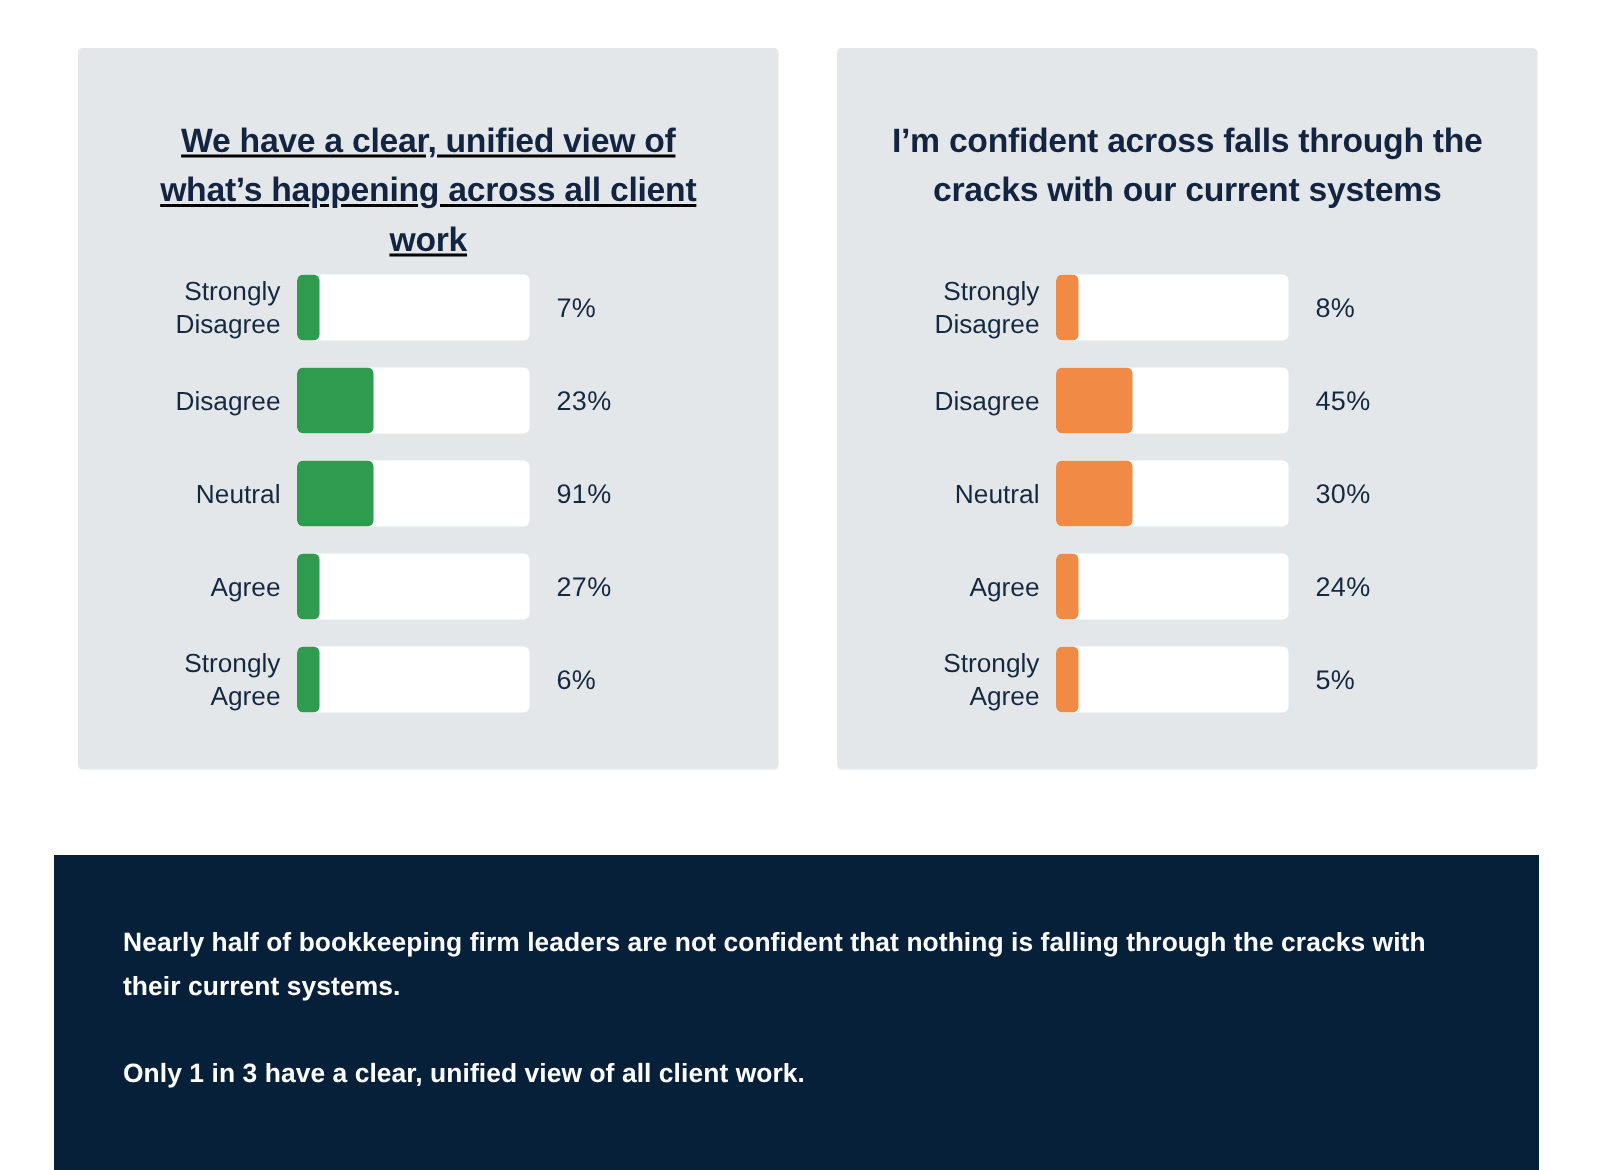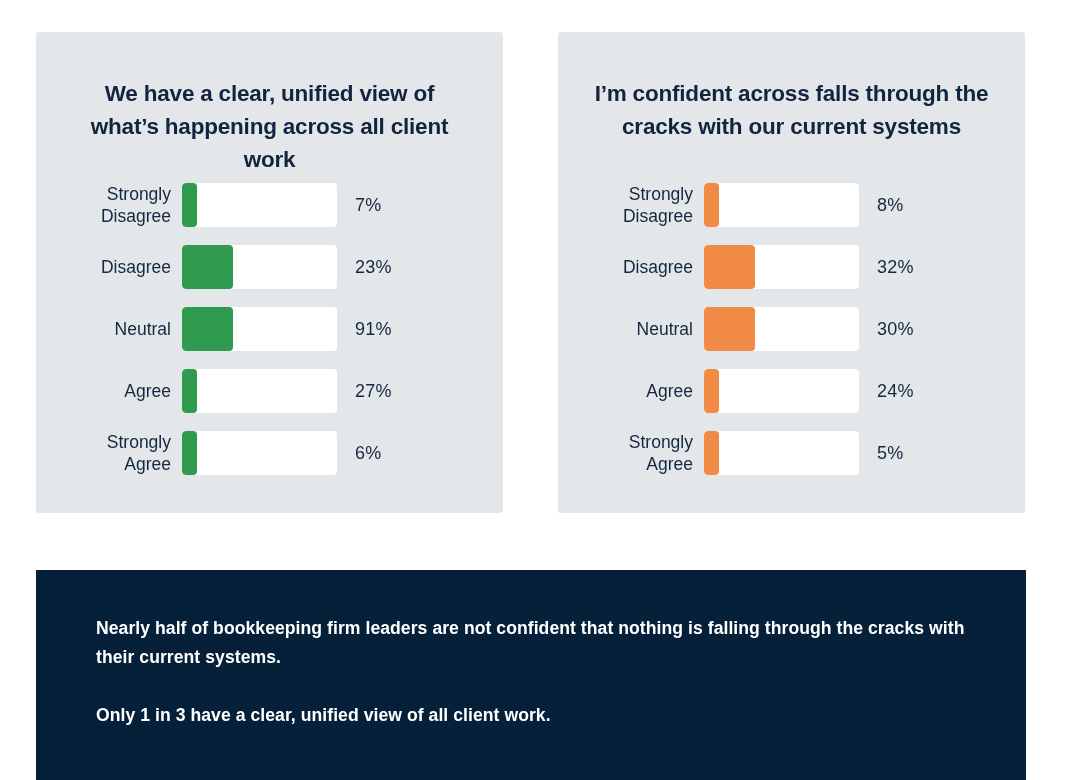--- a/index.html
+++ b/index.html
@@ -16,21 +16,21 @@
   
   .card{
     position:absolute;
     top:32px;
     width:467px;
     height:481px;
     background:#E4E7EA;
     border-radius:3px;
     box-sizing:border-box;
   }
-  #card-left{left:36px;}
+  #card-left{left:52px;text-decoration:underline;}
   #card-right{left:558px;}
 
   .card-title{
     margin:0;
     padding:46px 34px 0 34px;
     text-align:center;
     font-size:22.5px;
     font-weight:700;
     line-height:1.46;
     color:#122440;
@@ -85,21 +85,21 @@
 
   
   .callout{
     position:absolute;
     left:36px;
     top:570px;
     width:990px;
     height:210px;
     background:#06203A;
     box-sizing:border-box;
-    padding:44px 46px 0 60px;
+    padding:44px 46px 0 46px;
   }
   .callout p{
     margin:0;
     color:#ffffff;
     font-size:17.6px;
     font-weight:700;
     line-height:1.62;
     letter-spacing:0.05px;
   }
   .callout .gap{height:30px;}
@@ -169,21 +169,21 @@
           <div class="fill" style="width: 15px; background: rgb(240, 138, 69);"></div>
         </div>
         <div class="row-value">8%</div>
       </div>
 
       <div class="row">
         <div class="row-label">Disagree</div>
         <div class="track">
           <div class="fill" style="width: 51px; background: rgb(240, 138, 69);"></div>
         </div>
-        <div class="row-value">32%</div>
+        <div class="row-value">45%</div>
       </div>
 
       <div class="row">
         <div class="row-label">Neutral</div>
         <div class="track">
           <div class="fill" style="width: 51px; background: rgb(240, 138, 69);"></div>
         </div>
         <div class="row-value">30%</div>
       </div>
 

